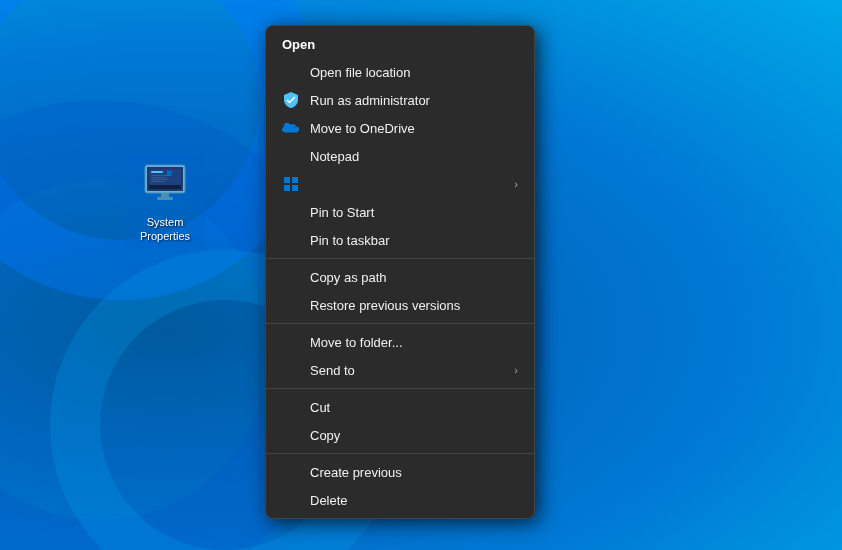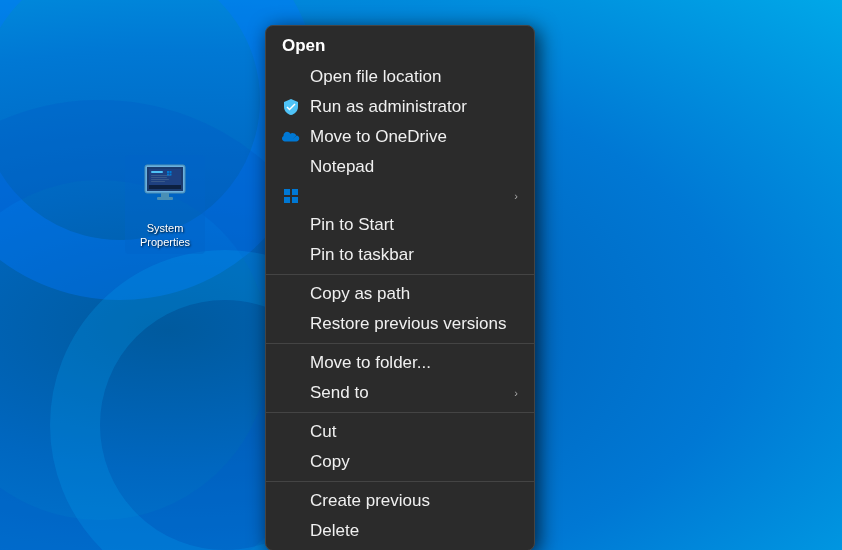--- a/index.html
+++ b/index.html
@@ -71,21 +71,21 @@
     .icon-img {
       width: 48px;
       height: 48px;
       position: relative;
     }
 
     .icon-label {
       color: white;
       font-size: 11px;
       text-align: center;
-      margin-top: 14px;
+      margin-top: 8px;
       text-shadow: 1px 1px 2px rgba(0,0,0,0.8);
       line-height: 1.3;
     }
 
     
     .context-menu {
       position: absolute;
       top: 25px;
       left: 265px;
       width: 270px;
@@ -116,21 +116,21 @@
     }
 
     .menu-separator {
       height: 1px;
       background: #444;
       margin: 4px 0;
     }
 
     .menu-item-text {
       flex: 1;
-      font-size: 17px;
+      font-size: 13px;
     }
 
     .menu-arrow {
       font-size: 11px;
       color: #aaa;
       margin-left: auto;
     }
 
     .menu-icon {
       width: 18px;

